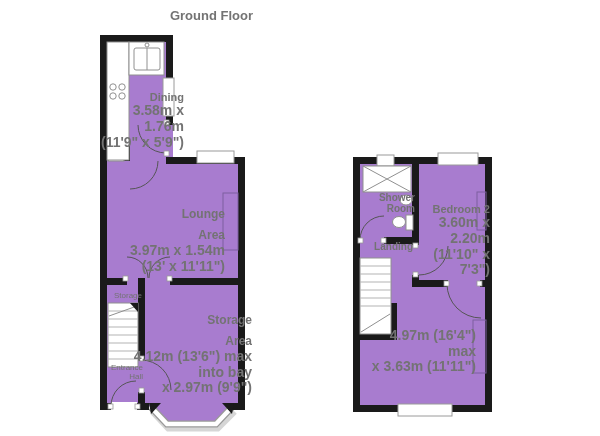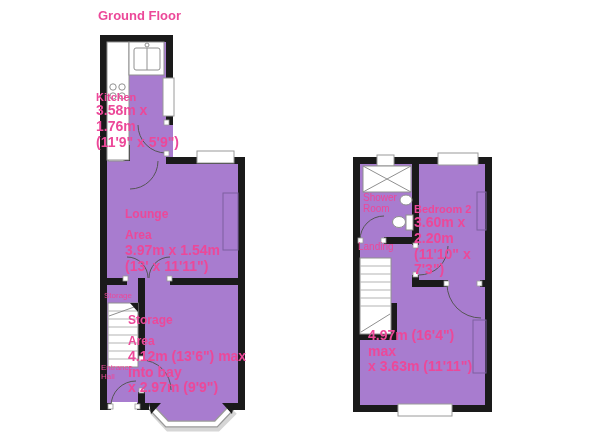--- a/index.html
+++ b/index.html
@@ -16,25 +16,25 @@
   .arc{fill:none;stroke:var(--arc);stroke-width:1;}
   .fix{fill:#fff;stroke:var(--fixture-outline);stroke-width:1;}
   .fl{stroke:var(--fixture-outline);stroke-width:1;fill:none;}
   .alcove{fill:none;stroke:var(--alcove-line);stroke-width:1;}
   .jamb{fill:#fff;stroke:var(--window-outline);stroke-width:0.8;}
   .steps{stroke:#b3b3b3;stroke-width:1;}
   .bayshadow{fill:none;stroke:var(--shadow);stroke-width:5;}
   .bayframe-outer{fill:none;stroke:var(--window-outline);stroke-width:7;}
   .bayframe-inner{fill:none;stroke:#ffffff;stroke-width:4.5;}
   .opening{fill:#fff;}
-  .label{position:absolute;text-align:left;color:#ec4899;line-height:1.12;}
+  .label{position:absolute;text-align:right;color:#737373;line-height:1.12;}
   .title{font-weight:bold;font-size:13px;}
   .rname{font-weight:bold;font-size:11px;}
   .rname-lg{font-weight:bold;font-size:12px;margin-top:8px;}
-  .rname-md{font-weight:normal;font-size:10px;}
+  .rname-md{font-weight:bold;font-size:10px;}
   .rname-sm{font-weight:normal;font-size:8px;}
   .rdim{font-weight:bold;font-size:14px;}
 </style>
 </head>
 <body>
 
 <div class="canvas">
 
 <svg width="600" height="436" viewBox="0 0 600 436">
 
@@ -181,21 +181,21 @@
       <rect class="jamb" x="444" y="281" width="5" height="5"></rect>
       <rect class="jamb" x="477" y="281" width="5" height="5"></rect>
     </g>
   </g>
 </svg>
 
 <div class="label title" style="left:98px;top:9px;width:155px;">Ground Floor</div>
 
 
 <div class="label" style="left:96px;top:91px;width:88px;">
-  <div class="rname">Kitchen</div>
+  <div class="rname">Dining</div>
   <div class="rdim">3.58m x 1.76m</div>
   <div class="rdim">(11'9" x 5'9")</div>
 </div>
 
 <div class="label" style="left:125px;top:200px;width:100px;">
   <div class="rname-lg">Lounge</div>
   <div class="rname-lg">Area</div>
   <div class="rdim">3.97m x 1.54m</div>
   <div class="rdim">(13' x 11'11")</div>
 </div>

